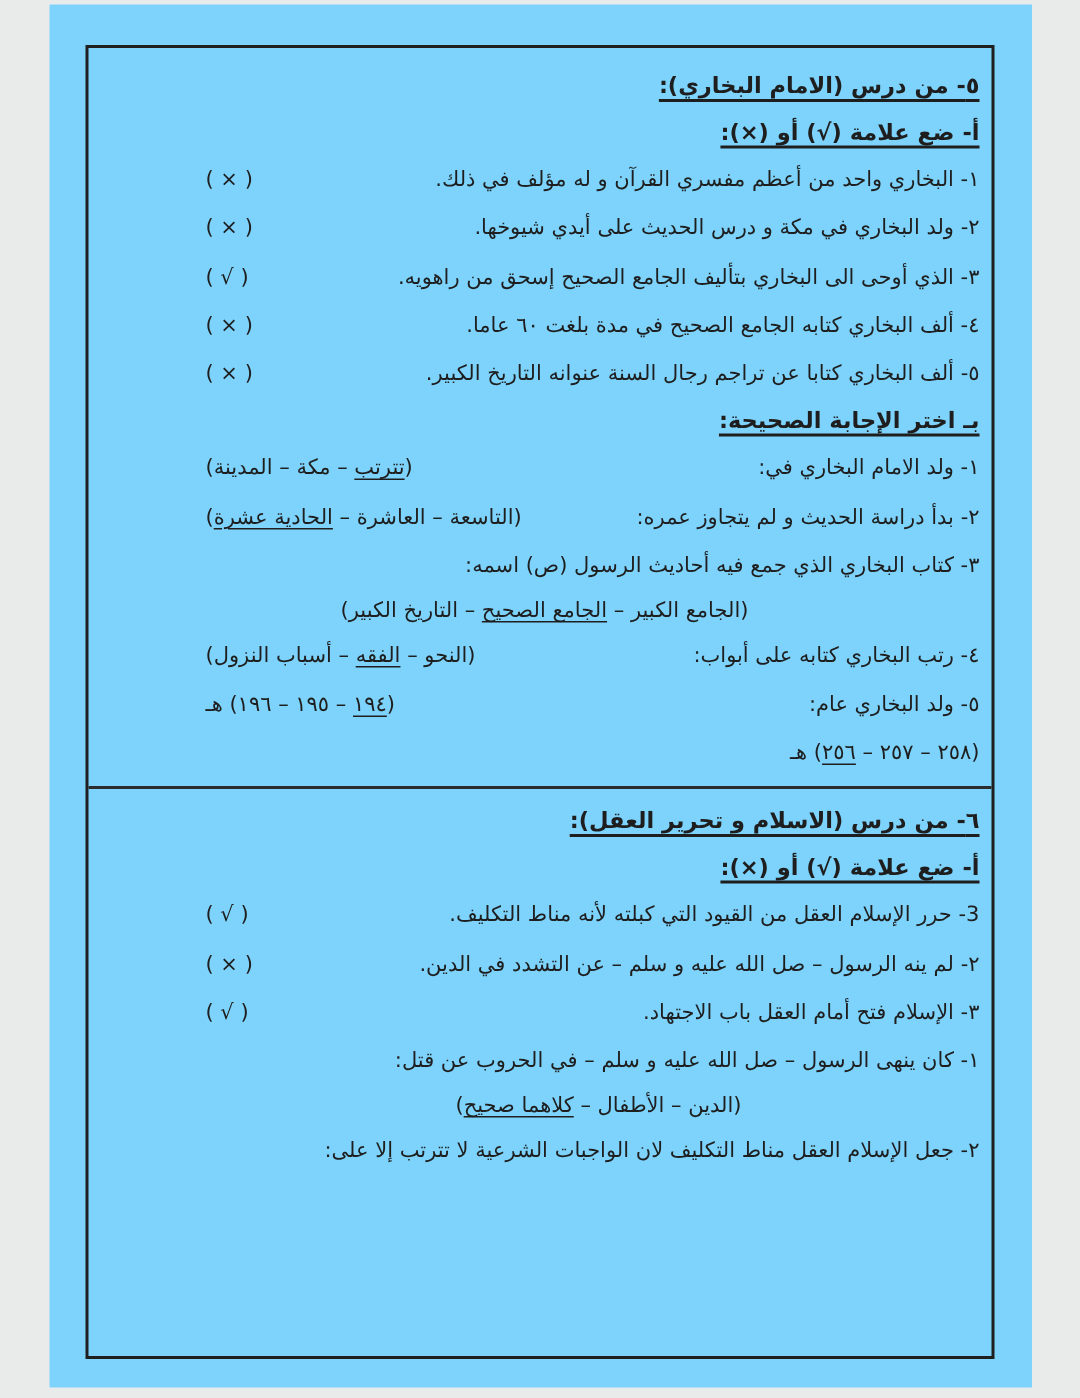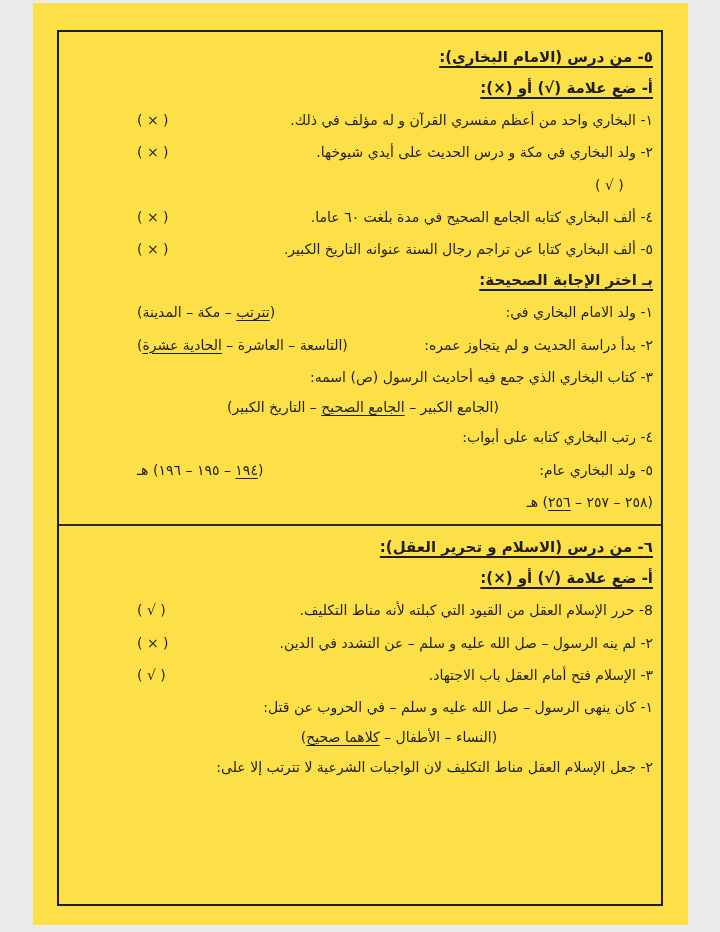--- a/index.html
+++ b/index.html
@@ -6,21 +6,21 @@
     margin: 0; padding: 0;
     width: 720px; height: 932px;
     overflow: hidden;
     background: #e9ebeb;
     font-family: "DejaVu Sans", sans-serif;
   }
   .page {
     position: absolute;
     left: 33px; top: 3px;
     width: 655px; height: 922px;
-    background: #fde047;
+    background: #7dd3fc;
   }
   .frame {
     position: absolute;
     left: 24px; top: 27px;
     width: 606px; height: 876px;
     box-sizing: border-box;
     border: 2px solid #1f1f1f;
     padding: 14px 8px 10px 8px;
     direction: rtl;
     color: #1e1e1e;
@@ -93,20 +93,21 @@
 
     <div class="stmt-row">
       <span class="stmt">١- البخاري واحد من أعظم مفسري القرآن و له مؤلف في ذلك.</span>
       <span class="mark">( × )</span>
     </div>
     <div class="stmt-row">
       <span class="stmt">٢- ولد البخاري في مكة و درس الحديث على أيدي شيوخها.</span>
       <span class="mark">( × )</span>
     </div>
     <div class="stmt-row">
+      <span class="stmt">٣- الذي أوحى الى البخاري بتأليف الجامع الصحيح إسحق من راهويه.</span>
       <span class="mark">( √ )</span>
     </div>
     <div class="stmt-row">
       <span class="stmt">٤- ألف البخاري كتابه الجامع الصحيح في مدة بلغت ٦٠ عاما.</span>
       <span class="mark">( × )</span>
     </div>
     <div class="stmt-row">
       <span class="stmt">٥- ألف البخاري كتابا عن تراجم رجال السنة عنوانه التاريخ الكبير.</span>
       <span class="mark">( × )</span>
     </div>
@@ -124,56 +125,57 @@
       <span class="ans"><span>(التاسعة – العاشرة – </span><span class="u">الحادية عشرة</span><span>)</span></span>
     </div>
     <div class="q-row">
       <span class="q">٣- كتاب البخاري الذي جمع فيه أحاديث الرسول (ص) اسمه:</span>
     </div>
     <div class="answer-line">
       <span class="ans"><span>(الجامع الكبير – </span><span class="u">الجامع الصحيح</span><span> – التاريخ الكبير)</span></span>
     </div>
     <div class="q-row">
       <span class="q">٤- رتب البخاري كتابه على أبواب:</span>
+      <span class="ans"><span>(النحو – </span><span class="u">الفقه</span><span> – أسباب النزول)</span></span>
     </div>
     <div class="q-row">
       <span class="q">٥- ولد البخاري عام:</span>
       <span class="ans"><span>(</span><span class="u">١٩٤</span><span> – ١٩٥ – ١٩٦) هـ</span></span>
     </div>
     <div class="q-row">
       <span class="ans"><span>(٢٥٨ – ٢٥٧ – </span><span class="u">٢٥٦</span><span>) هـ</span></span>
     </div>
 
     <hr class="divider">
 
     <div class="sec-title">
       <span class="t">٦- من درس (الاسلام و تحرير العقل):</span>
     </div>
     <div class="sub-title">
       <span class="t">أ- ضع علامة (√) أو (×):</span>
     </div>
 
     <div class="stmt-row">
-      <span class="stmt">8- حرر الإسلام العقل من القيود التي كبلته لأنه مناط التكليف.</span>
+      <span class="stmt">3- حرر الإسلام العقل من القيود التي كبلته لأنه مناط التكليف.</span>
       <span class="mark">( √ )</span>
     </div>
     <div class="stmt-row">
       <span class="stmt">٢- لم ينه الرسول – صل الله عليه و سلم – عن التشدد في الدين.</span>
       <span class="mark">( × )</span>
     </div>
     <div class="stmt-row">
       <span class="stmt">٣- الإسلام فتح أمام العقل باب الاجتهاد.</span>
       <span class="mark">( √ )</span>
     </div>
 
 
     <div class="q-row">
       <span class="q">١- كان ينهى الرسول – صل الله عليه و سلم – في الحروب عن قتل:</span>
     </div>
     <div class="answer-line indent">
-      <span class="ans"><span>(النساء – الأطفال – </span><span class="u">كلاهما صحيح</span><span>)</span></span>
+      <span class="ans"><span>(الدين – الأطفال – </span><span class="u">كلاهما صحيح</span><span>)</span></span>
     </div>
     <div class="q-row">
       <span class="q">٢- جعل الإسلام العقل مناط التكليف لان الواجبات الشرعية لا تترتب إلا على:</span>
     </div>
 
   </div>
 </div>
 
 </body></html>

